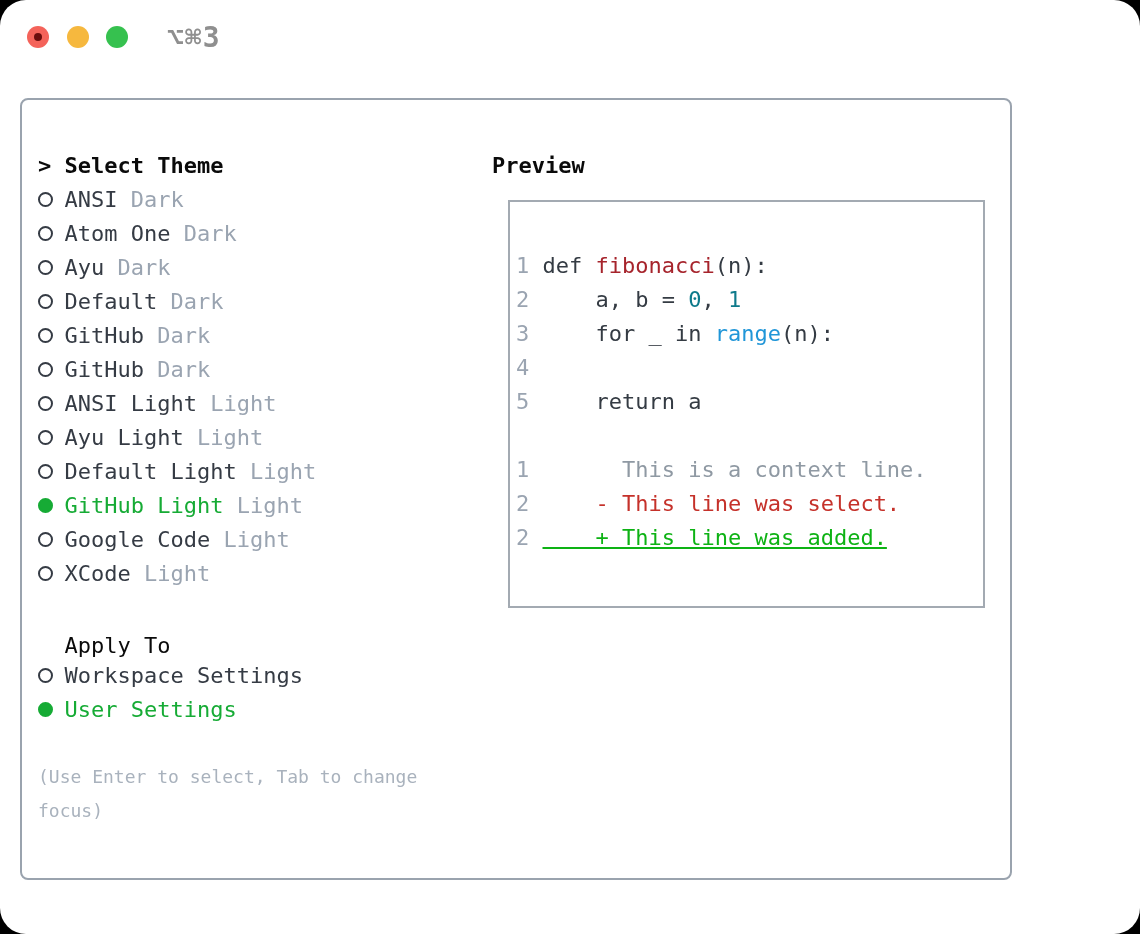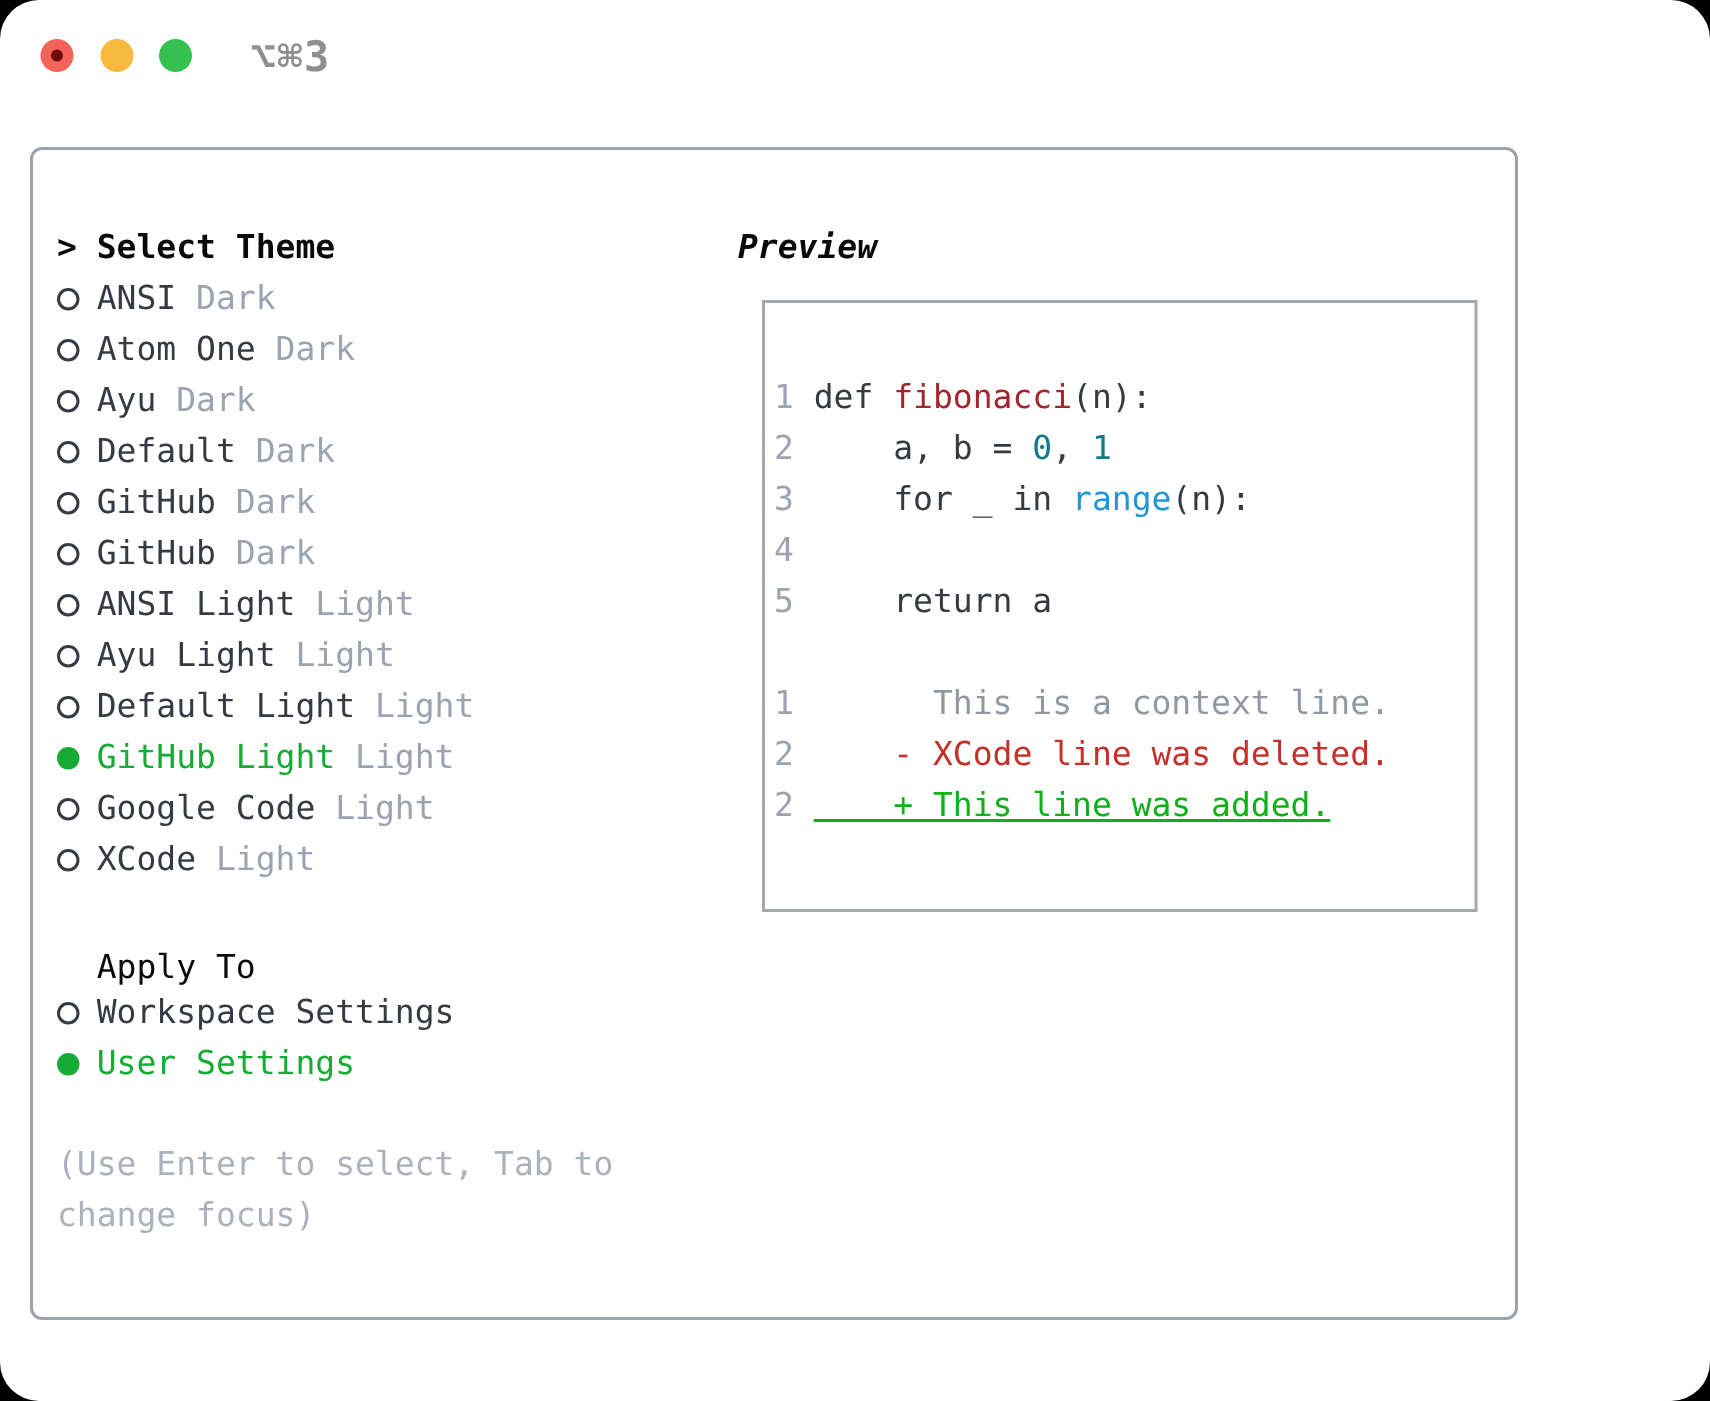--- a/index.html
+++ b/index.html
@@ -37,28 +37,28 @@
   .heading-row{font-weight:bold;color:var(--heading);}
   .cursor{font-weight:bold;color:var(--heading);}
   .radio{width:11px;height:11px;border:2px solid var(--text);border-radius:50%;box-sizing:content-box;}
   .radio.sel{background:var(--green);border-color:var(--green);}
   .item-name{color:var(--text);}
   .sel-text{color:var(--green);}
   .variant{color:var(--muted);margin-left:13.25px;}
   .blank-row{height:34px;}
   .apply-heading{color:var(--heading);align-items:flex-end;}
   .hint{
-    width:390px;color:var(--hint);font-size:22px;line-height:34px;
+    width:390px;color:var(--hint);font-size:18px;line-height:34px;
     white-space:normal;
   }
 
   
   .preview-title-row{
     position:absolute;left:470px;top:48px;height:34px;display:flex;align-items:center;
-    font-size:22px;font-weight:bold;color:var(--heading);font-style:italic;
+    font-size:22px;font-weight:bold;color:var(--heading);
   }
   .preview-box{
     position:absolute;left:486px;top:100px;width:477px;height:408px;
     border:2px solid var(--border2);box-sizing:border-box;background:#fff;
   }
   .code{position:absolute;left:6px;top:46px;font-size:22px;}
   .crow{display:flex;height:34px;align-items:center;white-space:pre;}
   .lnum{color:var(--lnum);}
   .seg-d{color:var(--code);}
   .seg-fn{color:var(--fn);}
@@ -126,19 +126,19 @@
 
     <div class="preview-box">
       <div class="code" id="code-block">
           <div class="crow"><span class="lnum">1 </span><span class="seg-d">def </span><span class="seg-fn">fibonacci</span><span class="seg-d">(n):</span></div>
           <div class="crow"><span class="lnum">2 </span><span class="seg-d">    a, b = </span><span class="seg-n">0</span><span class="seg-d">, </span><span class="seg-n">1</span></div>
           <div class="crow"><span class="lnum">3 </span><span class="seg-d">    for _ in </span><span class="seg-b">range</span><span class="seg-d">(n):</span></div>
           <div class="crow"><span class="lnum">4 </span></div>
           <div class="crow"><span class="lnum">5 </span><span class="seg-d">    return a</span></div>
           <div class="crow"><span class="lnum">  </span></div>
           <div class="crow"><span class="lnum">1 </span><span class="seg-ctx">      This is a context line.</span></div>
-          <div class="crow"><span class="lnum">2 </span><span class="seg-del">    - XCode line was deleted.</span></div>
+          <div class="crow"><span class="lnum">2 </span><span class="seg-del">    - This line was select.</span></div>
           <div class="crow"><span class="lnum">2 </span><span class="seg-add">    + This line was added.</span></div>
         </div>
     </div>
 
   </div>
 </div>
 
 </body></html>

